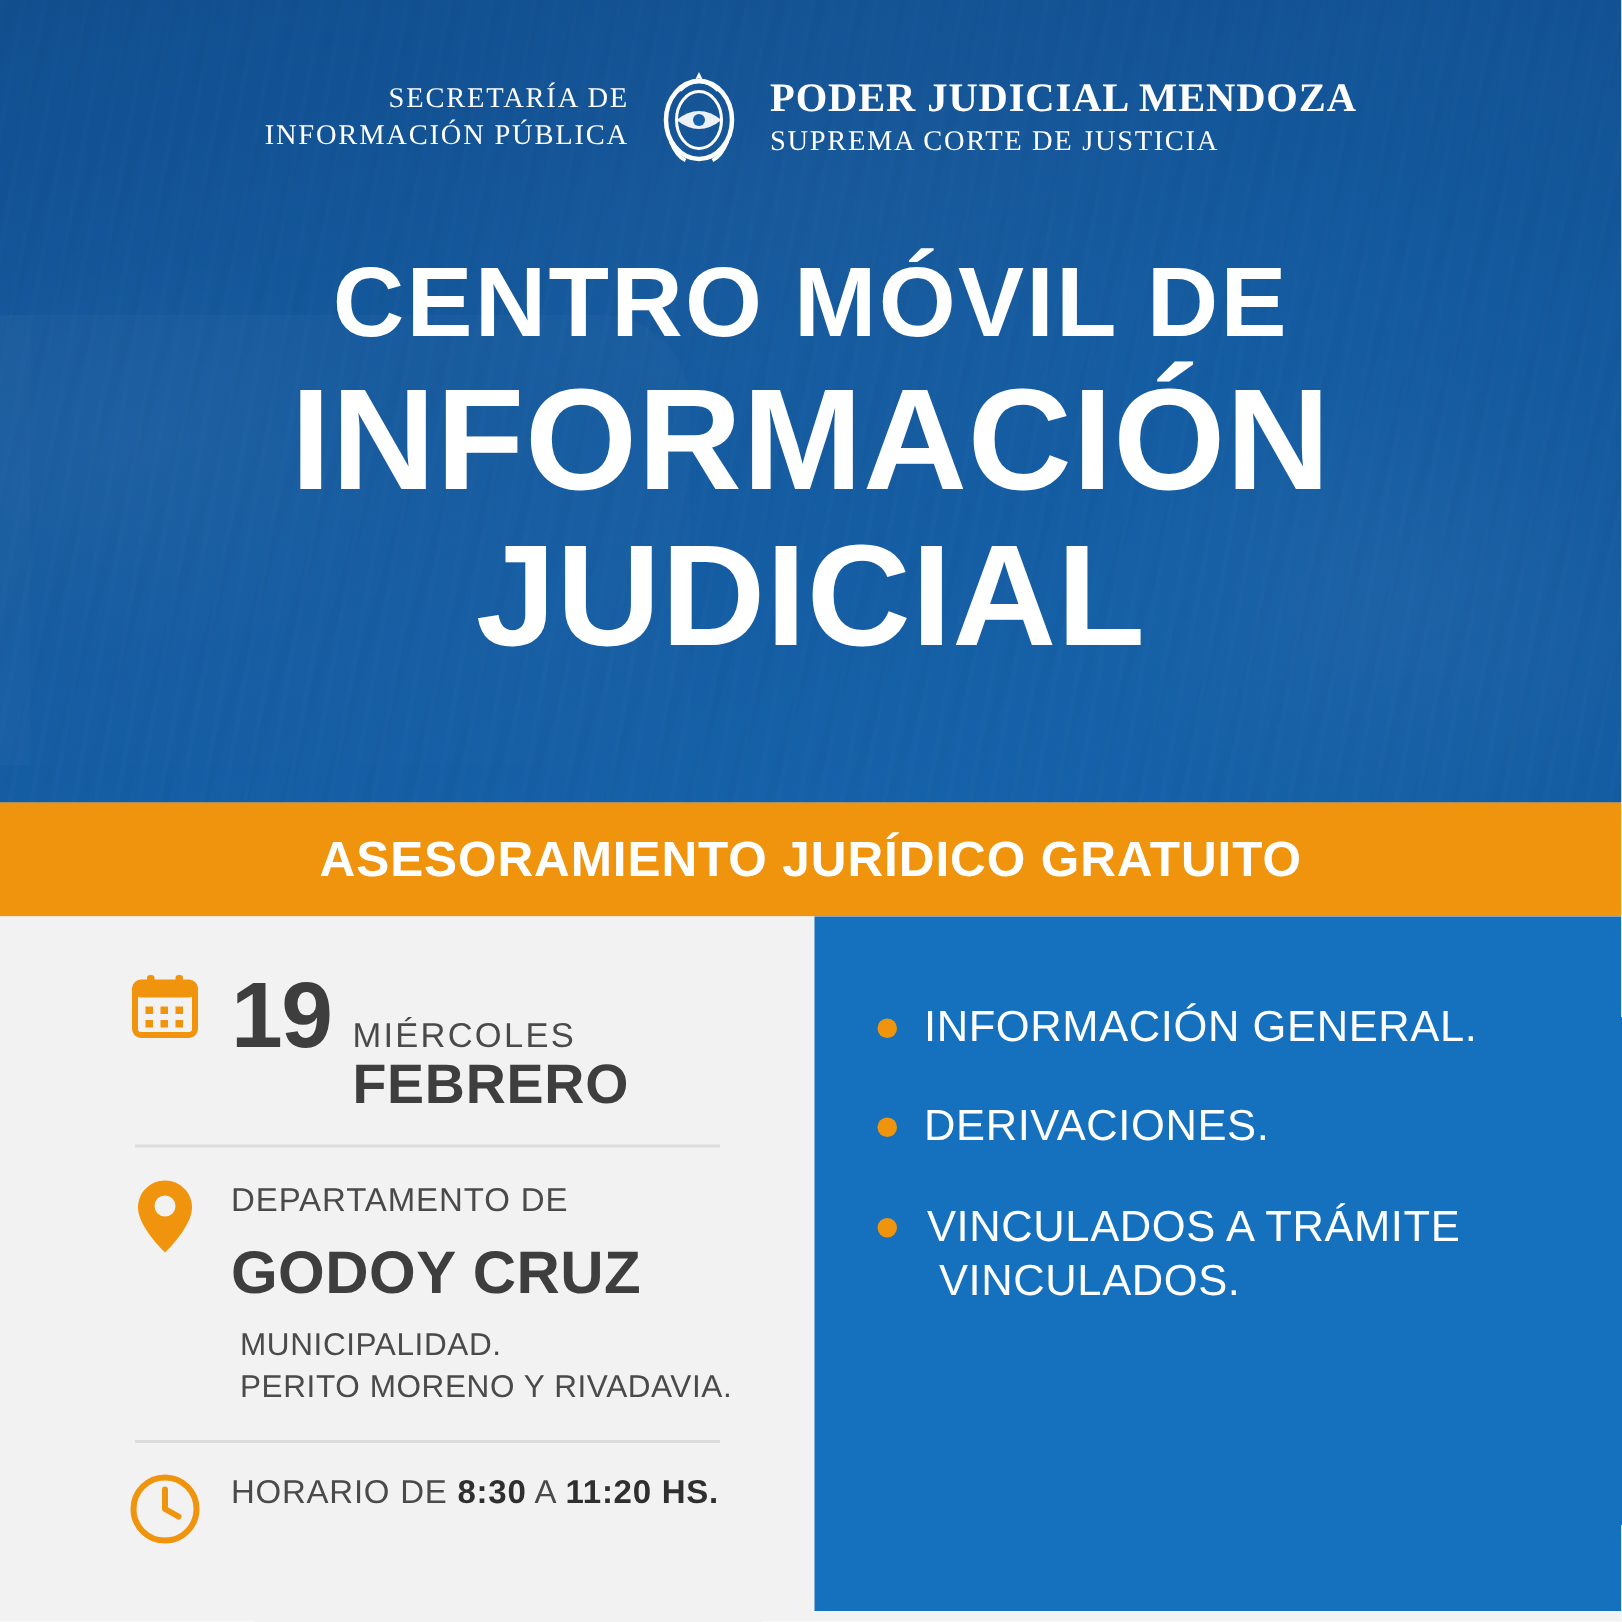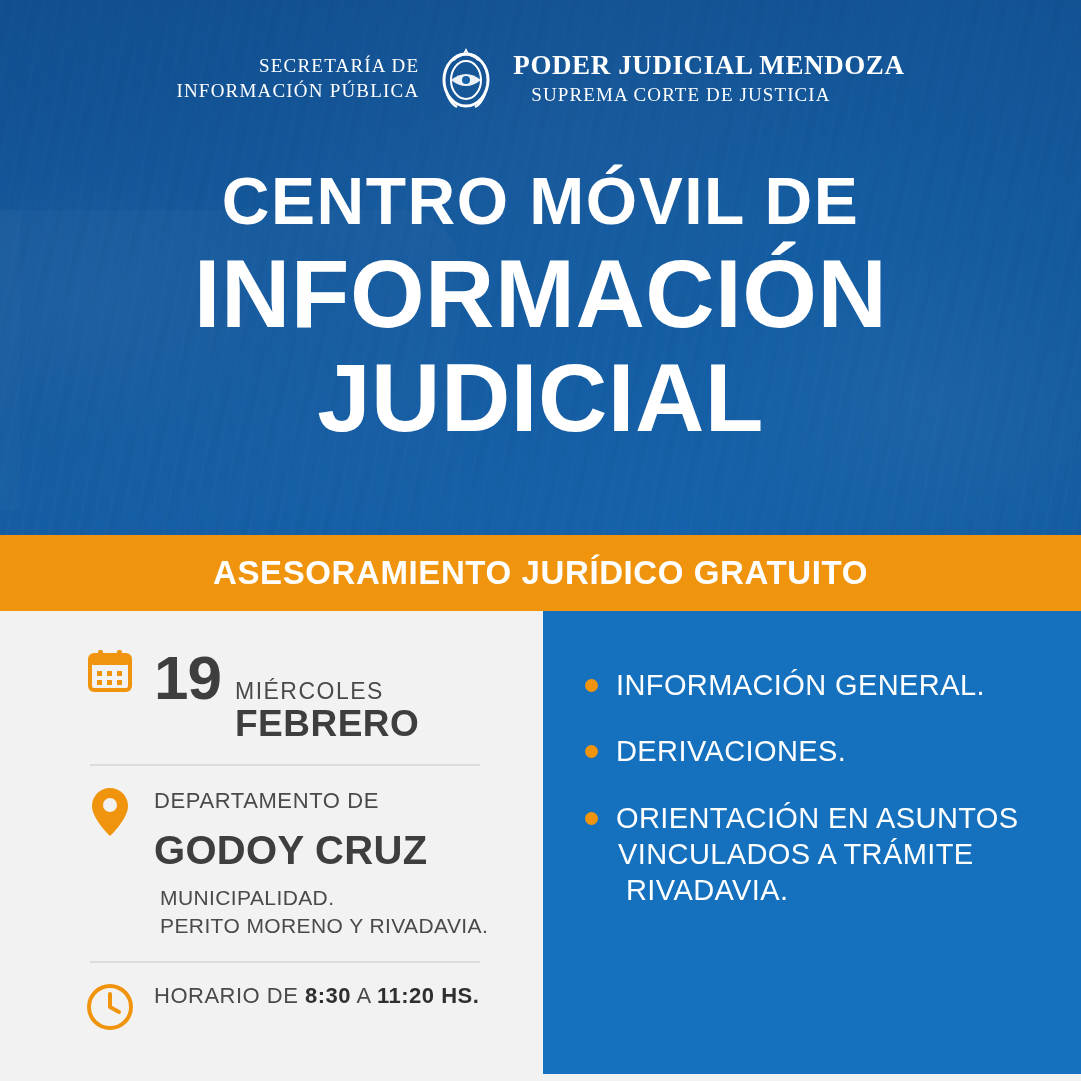--- a/index.html
+++ b/index.html
@@ -103,21 +103,20 @@
     line-height: 1.24;
   }
   .logo-right .r1 {
     font-size: 27px;
     letter-spacing: 0.6px;
     font-weight: 700;
   }
   .logo-right .r2 {
     font-size: 19px;
     letter-spacing: 1.1px;
-    margin-left: 18px;
   }
 
   
   .title-block {
     position: absolute;
     top: 168px;
     left: 0;
     width: 100%;
     text-align: center;
     color: #ffffff;
@@ -413,23 +412,22 @@
         <span class="dot"></span>
         <div class="bullet-text">
           <span>DERIVACIONES.</span>
         </div>
       </div>
 
 
       <div class="bullet">
         <span class="dot"></span>
         <div class="bullet-text">
-          <span>ORIENTACIÓN EN ASUNTOS</span>
           <span class="ln2">VINCULADOS A TRÁMITE</span>
-          <span class="ln3">RIVADAVIA.</span>
+          <span class="ln3">VINCULADOS.</span>
         </div>
       </div>
 
     </div>
 
   </div>
 
 </div>
 
 </body></html>

